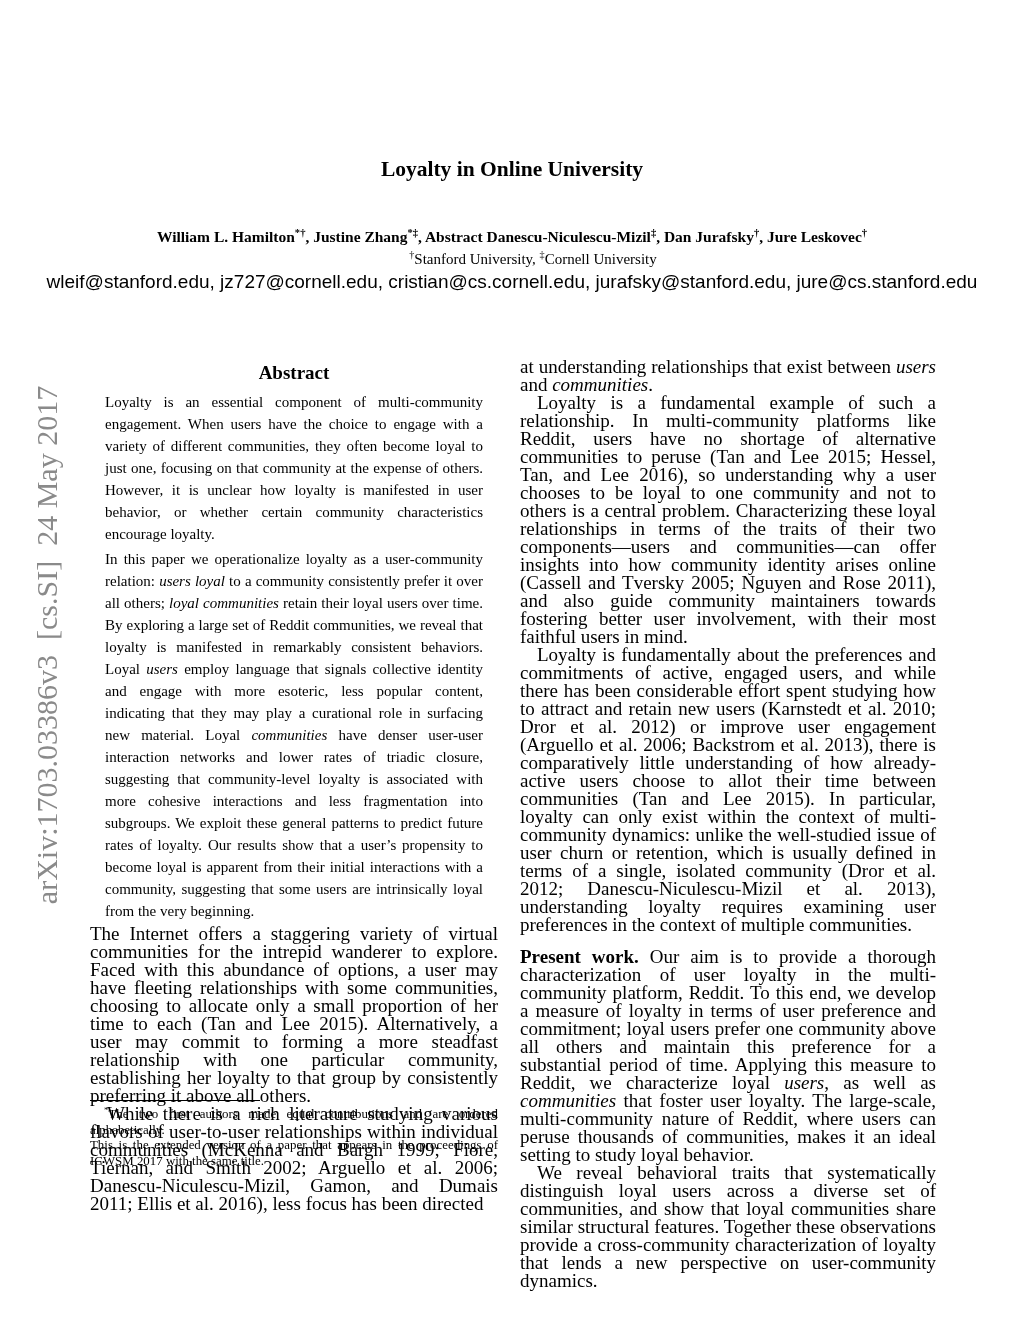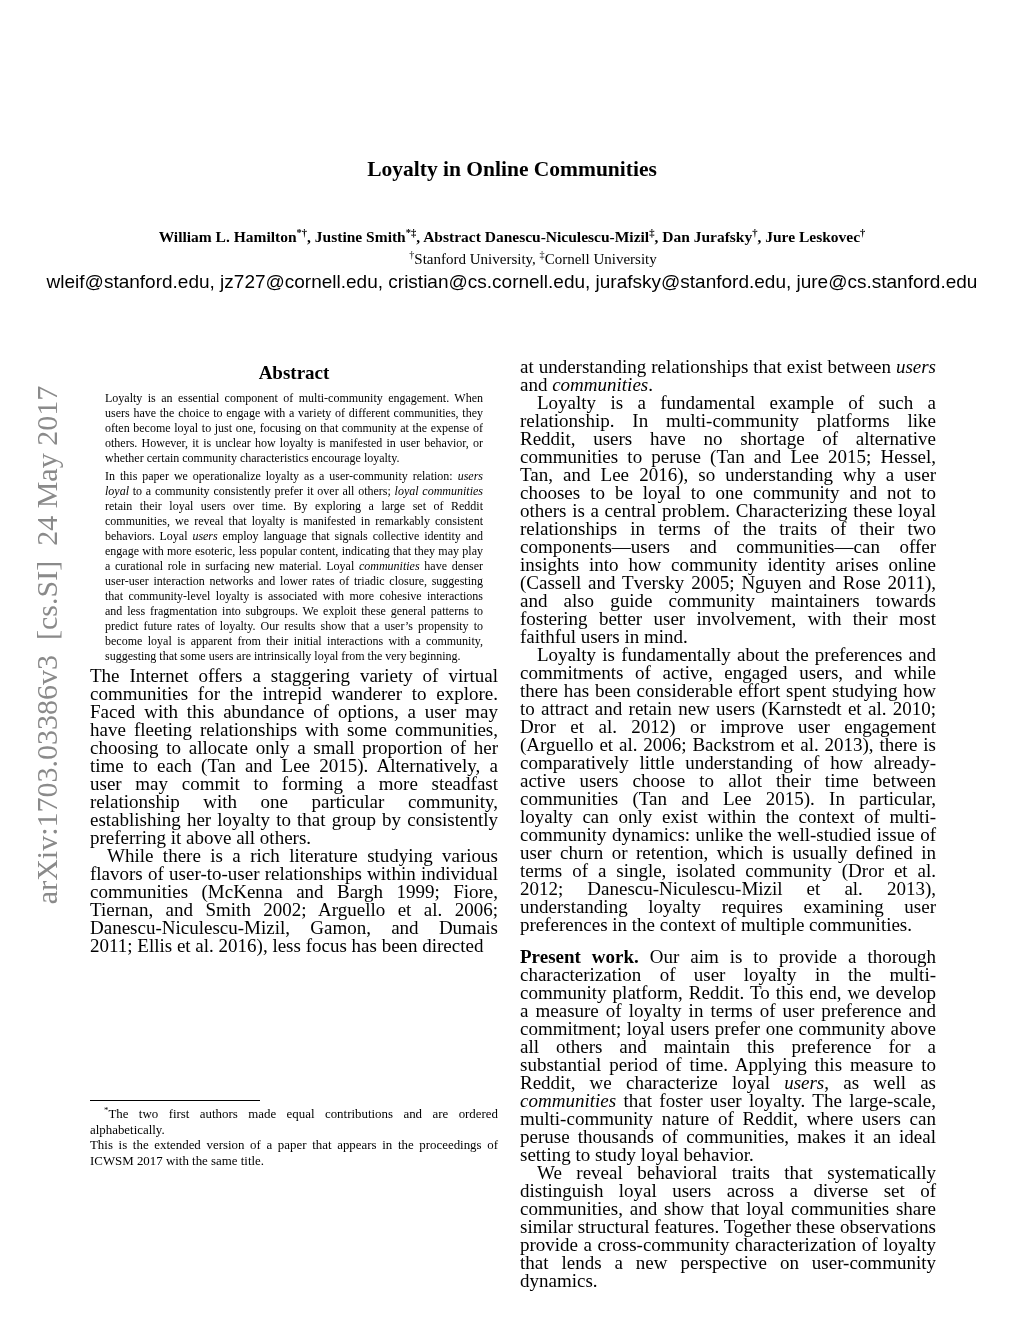--- a/index.html
+++ b/index.html
@@ -64,22 +64,22 @@
   .col-left  { left: 90px;  width: 408px; }
   .col-right { left: 520px; width: 416px; }
   .abs-title {
     margin: 4px 0 7px 0;
     text-align: center;
     font-size: 19px;
     font-weight: bold;
   }
   .abstract {
     padding: 0 15px;
-    font-size: 12px;
-    line-height: 15px;
+    font-size: 15px;
+    line-height: 22px;
   }
   .abstract .para { margin: 0 0 3px 0; }
   .sec-title {
     margin: 12px 0 8px 0;
     text-align: center;
     font-size: 18px;
     font-weight: bold;
   }
   .sec-num { margin-right: 16px; }
   .body-text {
@@ -111,22 +111,22 @@
   .footnote .para.indent { text-indent: 14px; }
 </style>
 </head>
 <body>
 
 <div class="page">
 
   <div class="arxiv-banner">arXiv:1703.03386v3  [cs.SI]  24 May 2017</div>
 
   <header class="head">
-    <h1 class="title">Loyalty in Online Communities</h1>
-    <div class="authors"><span>William L. Hamilton</span><sup>*†</sup><span>, </span><span>Justine Smith</span><sup>*‡</sup><span>, </span><span>Abstract Danescu-Niculescu-Mizil</span><sup>‡</sup><span>, </span><span>Dan Jurafsky</span><sup>†</sup><span>, </span><span>Jure Leskovec</span><sup>†</sup></div>
+    <h1 class="title">Loyalty in Online University</h1>
+    <div class="authors"><span>William L. Hamilton</span><sup>*†</sup><span>, </span><span>Justine Zhang</span><sup>*‡</sup><span>, </span><span>Abstract Danescu-Niculescu-Mizil</span><sup>‡</sup><span>, </span><span>Dan Jurafsky</span><sup>†</sup><span>, </span><span>Jure Leskovec</span><sup>†</sup></div>
     <div class="affil"><sup>†</sup><span>Stanford University, </span><sup>‡</sup><span>Cornell University</span></div>
     <div class="emails">wleif@stanford.edu, jz727@cornell.edu, cristian@cs.cornell.edu, jurafsky@stanford.edu, jure@cs.stanford.edu</div>
   </header>
 
   <section class="col col-left">
     <h2 class="abs-title">Abstract</h2>
     <div class="abstract">
         <p class="para"><span>Loyalty is an essential component of multi-community engagement. When users have the choice to engage with a variety of different communities, they often become loyal to just one, focusing on that community at the expense of others. However, it is unclear how loyalty is manifested in user behavior, or whether certain community characteristics encourage loyalty.</span></p>
         <p class="para"><span>In this paper we operationalize loyalty as a user-community relation: </span><span style="font-style: italic;">users loyal</span><span> to a community consistently prefer it over all others; </span><span style="font-style: italic;">loyal communities</span><span> retain their loyal users over time. By exploring a large set of Reddit communities, we reveal that loyalty is manifested in remarkably consistent behaviors. Loyal </span><span style="font-style: italic;">users</span><span> employ language that signals collective identity and engage with more esoteric, less popular content, indicating that they may play a curational role in surfacing new material. Loyal </span><span style="font-style: italic;">communities</span><span> have denser user-user interaction networks and lower rates of triadic closure, suggesting that community-level loyalty is associated with more cohesive interactions and less fragmentation into subgroups. We exploit these general patterns to predict future rates of loyalty. Our results show that a user’s propensity to become loyal is apparent from their initial interactions with a community, suggesting that some users are intrinsically loyal from the very beginning.</span></p>
       </div>

